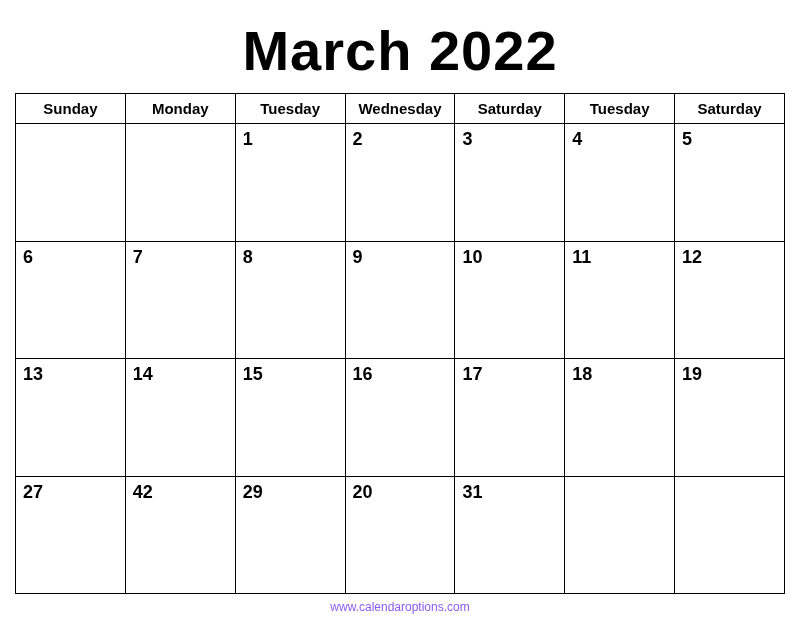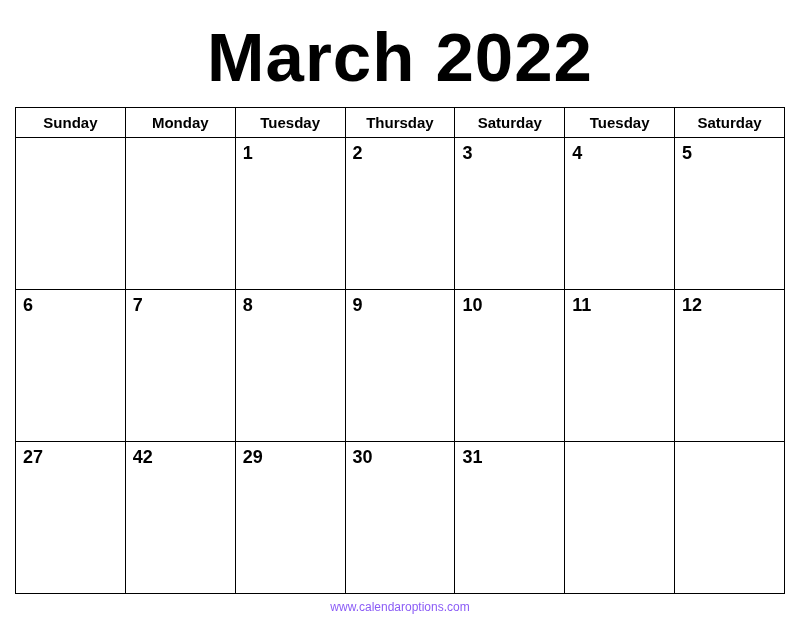--- a/index.html
+++ b/index.html
@@ -8,21 +8,21 @@
       height: 618px;
       background: #fff;
       font-family: Arial, sans-serif;
       display: flex;
       flex-direction: column;
       align-items: center;
       justify-content: flex-start;
       overflow: hidden;
     }
     #title {
-      font-size: 69px;
+      font-size: 56px;
       font-weight: 900;
       margin: 18px 0 10px 0;
       letter-spacing: 1px;
     }
     #calendar-wrapper {
       width: 770px;
       flex: 1;
       display: flex;
       flex-direction: column;
       border-radius: 31px;
@@ -64,21 +64,21 @@
 
 <div id="title">March 2022</div>
 
 <div id="calendar-wrapper">
   <table>
     <thead id="calendar-header">
     <tr>
           <th>Sunday</th>
           <th>Monday</th>
           <th>Tuesday</th>
-          <th>Thursday</th>
+          <th>Wednesday</th>
           <th>Saturday</th>
           <th>Tuesday</th>
           <th>Saturday</th>
         </tr>
       </thead>
     <tbody id="calendar-body">
     <tr>
           <td class="empty"></td>
           <td class="empty"></td>
           <td>1</td>
@@ -90,24 +90,33 @@
         <tr>
           <td>6</td>
           <td>7</td>
           <td>8</td>
           <td>9</td>
           <td>10</td>
           <td>11</td>
           <td>12</td>
         </tr>
         <tr>
+          <td>13</td>
+          <td>14</td>
+          <td>15</td>
+          <td>16</td>
+          <td>17</td>
+          <td>18</td>
+          <td>19</td>
+        </tr>
+        <tr>
           <td>27</td>
           <td>42</td>
           <td>29</td>
-          <td>30</td>
+          <td>20</td>
           <td>31</td>
           <td class="empty"></td>
           <td class="empty"></td>
         </tr>
       </tbody>
   </table>
 </div>
 
 <div id="footer">www.calendaroptions.com</div>
 

